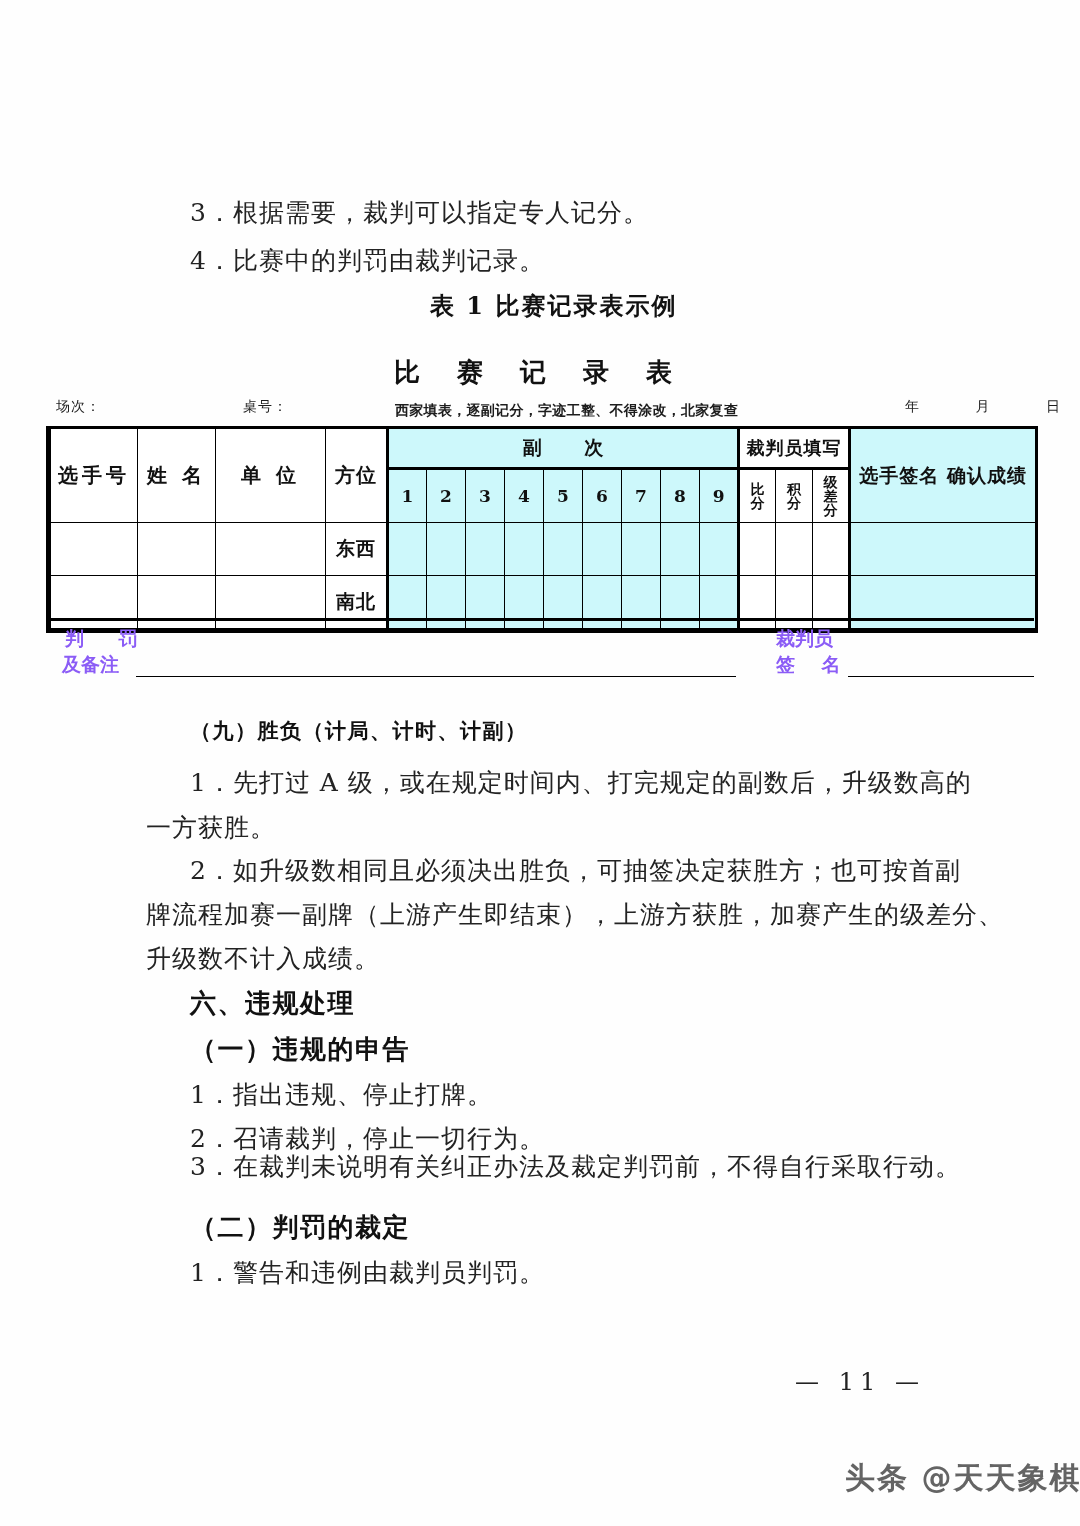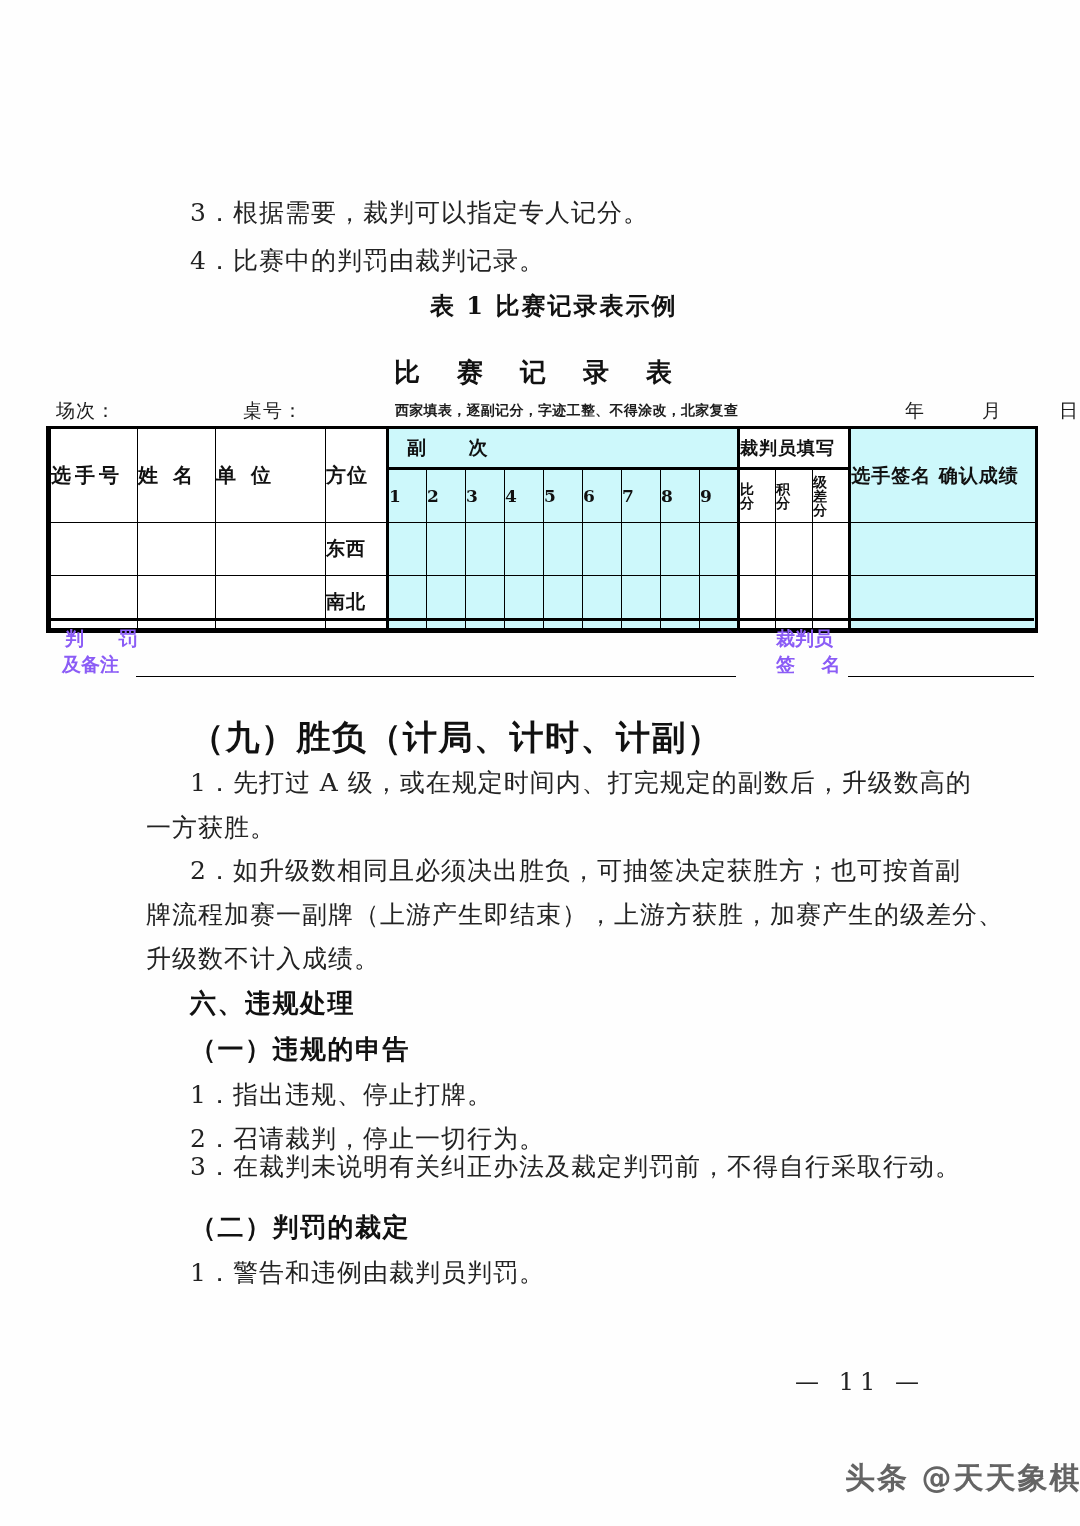--- a/index.html
+++ b/index.html
@@ -56,21 +56,21 @@
     text-align: center;
     font-size: 26px;
     font-weight: bold;
     letter-spacing: 14px;
     color: #111;
   }
 
   
   .meta {
     position: absolute;
-    font-size: 19px;
+    font-size: 14px;
     color: #1d1d1d;
     white-space: nowrap;
   }
   #meta-changci { left: 56px;  top: 398px; letter-spacing: 1px; }
   #meta-zhuohao { left: 243px; top: 398px; letter-spacing: 1px; }
   #meta-note    { left: 395px; top: 402px; font-size: 14px; letter-spacing: 0.3px; font-weight: bold;}
   #meta-date    { left: 905px; top: 398px; letter-spacing: 26px; }
 
   
   #record-table {
@@ -78,20 +78,21 @@
     left: 48px;
     top: 428px;
     width: 986px;
     border-collapse: collapse;
     table-layout: fixed;
     background: #ffffff;
   }
   #record-table td, #record-table th {
     border: 1px solid #000;
     padding: 0;
+    text-align: center;
     vertical-align: middle;
     font-weight: bold;
     color: #111;
     background: #ffffff;
   }
   .cyan { background: #cdf8fb !important; }
 
   .hcell       { font-size: 20px; letter-spacing: 4px; }
   .hcell-tight { font-size: 20px; letter-spacing: 1px; }
   .numcell     { font-size: 17px; font-weight: bold; }
@@ -289,21 +290,21 @@
       <span>及备注</span>
     </div>
     <div class="rule-line" id="rule-penalty"></div>
     <div class="note-label" id="note-referee">
       <span>裁判员</span>
       <span class="l2">签  名</span>
     </div>
     <div class="rule-line" id="rule-referee"></div>
   </div>
 
-  <div class="body-line bold-head" style="left:190px; top:720px; font-size:34px;">（九）胜负（计局、计时、计副）</div>
+  <div class="body-line bold-head" style="left:190px; top:720px; font-size:21px;">（九）胜负（计局、计时、计副）</div>
   <div class="body-line" style="left:190px; top:770px;">1．先打过 A 级，或在规定时间内、打完规定的副数后，升级数高的</div>
   <div class="body-line" style="left:146px; top:815px;">一方获胜。</div>
   <div class="body-line" style="left:190px; top:858px;">2．如升级数相同且必须决出胜负，可抽签决定获胜方；也可按首副</div>
   <div class="body-line" style="left:146px; top:902px;">牌流程加赛一副牌（上游产生即结束），上游方获胜，加赛产生的级差分、</div>
   <div class="body-line" style="left:146px; top:946px;">升级数不计入成绩。</div>
 
   <div class="body-line bold-head" style="left:190px; top:990px; font-size:26px;">六、违规处理</div>
   <div class="body-line bold-head" style="left:190px; top:1036px; font-size:26px;">（一）违规的申告</div>
   <div class="body-line" style="left:190px; top:1082px;">1．指出违规、停止打牌。</div>
   <div class="body-line" style="left:190px; top:1126px;">2．召请裁判，停止一切行为。</div>

